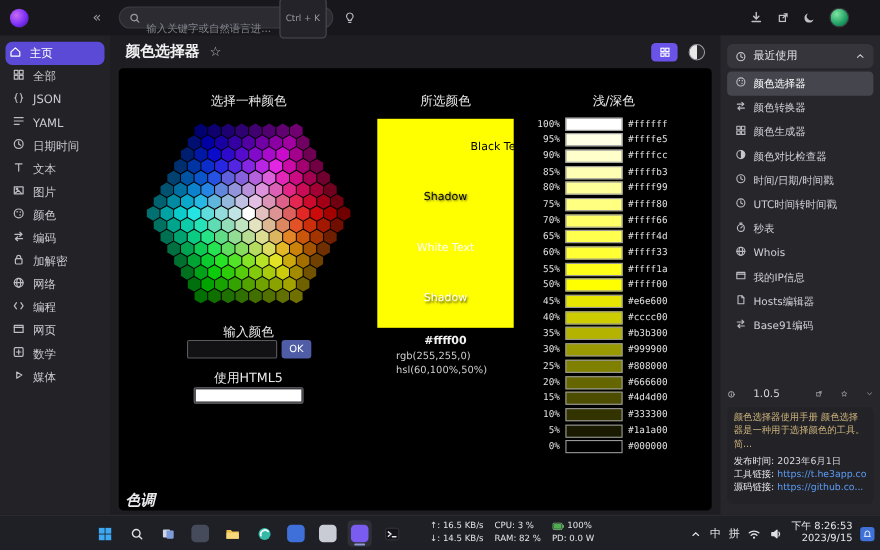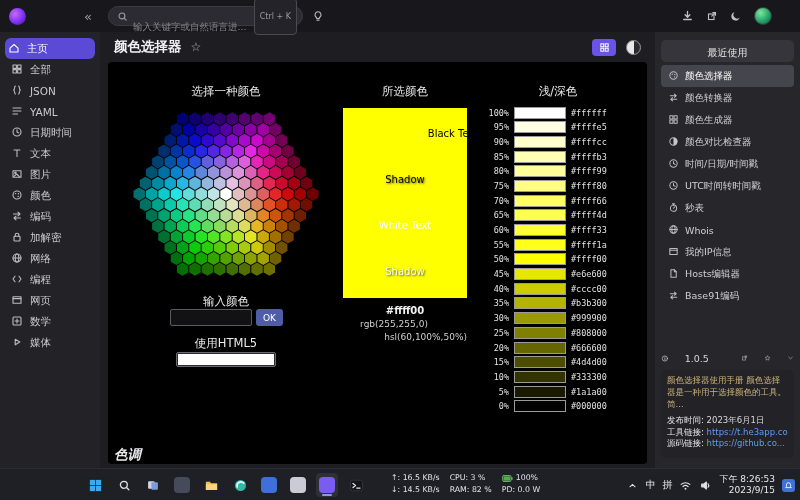--- a/index.html
+++ b/index.html
@@ -48,30 +48,30 @@
   .html5-input{position:absolute;left:68px;top:290px;width:100px;height:15px;background:#2a2a2e;border:1px solid #6a6a70;border-radius:2px;padding:1px;cursor:pointer;}
   .html5-swatch{width:100%;height:100%;background:#ffffff;}
   .sel-box{position:absolute;left:235px;top:46px;width:124px;height:190px;background:#ffff00;}
   .sel-box span{position:absolute;left:0;width:100%;text-align:center;font-size:10px;}
   .sb-black{top:20px;color:#000;margin-left:48px;}
   .sb-bshadow{top:66px;color:#000;text-shadow:1px 1px 2px rgba(90,90,40,.9);}
   .sb-white{top:112px;color:#fff;}
   .sb-wshadow{top:158px;color:#fff;text-shadow:1px 1px 2px rgba(60,60,20,.9);}
   .sel-hex{position:absolute;left:235px;width:124px;top:243px;text-align:center;font-size:10px;font-weight:bold;color:#f2f2f2;}
   .sel-rgb{position:absolute;left:224px;width:124px;top:257px;text-align:center;font-size:9px;color:#cfcfcf;}
-  .sel-hsl{position:absolute;left:235px;width:124px;top:270px;text-align:right;font-size:9px;color:#cfcfcf;}
+  .sel-hsl{position:absolute;left:252px;width:124px;top:270px;text-align:left;font-size:9px;color:#cfcfcf;}
   .shades{position:absolute;left:365px;top:44px;width:172px;}
   .sh-row{display:flex;align-items:center;height:13.1px;margin-bottom:1.6px;}
   .sh-pct{width:36px;text-align:right;font-size:8.5px;color:#e2e2e2;font-family:"DejaVu Sans Mono",monospace;}
   .sh-swatch{width:52px;height:12px;margin:0 5px;border:1px solid #9a9a9a;}
   .sh-hex{font-size:8.5px;color:#e2e2e2;font-family:"DejaVu Sans Mono",monospace;}
 
   
   .rightbar{position:absolute;top:32px;right:0;width:145px;bottom:32px;background:#26262b;padding:8px 6px 0 6px;}
-  .recent-head{height:22px;background:#35353b;border-radius:5px;display:flex;align-items:center;padding:0 7px;gap:6px;font-size:10px;color:#e2e2e6;cursor:pointer;flex-direction:column;}
+  .recent-head{height:22px;background:#35353b;border-radius:5px;display:flex;align-items:center;padding:0 7px;gap:6px;font-size:10px;color:#e2e2e6;cursor:pointer;}
   .recent-head .spacer{flex:1;}
   .recent-list{margin-top:3px;}
   .recent-item{height:22px;display:flex;align-items:center;gap:6px;padding:0 7px;font-size:9.5px;color:#cfcfd5;border-radius:4px;cursor:pointer;white-space:nowrap;overflow:hidden;}
   .recent-item.active{background:#45454d;color:#fff;}
   .ver-head{position:absolute;left:6px;right:6px;top:316px;height:20px;display:flex;align-items:center;gap:16px;font-size:9.5px;color:#d5d5da;}
   .ver-head .spacer{flex:1;}
   .info-body{position:absolute;left:6px;right:6px;top:338px;height:88px;background:#232327;border-radius:5px;padding:5px 6px;overflow:hidden;font-size:8.5px;line-height:1.4;}
   .info-desc{color:#cdb37c;margin-bottom:4px;}
   .info-line{color:#d8d8dc;white-space:nowrap;overflow:hidden;}
   .info-line .lbl{color:#e6e6ea;}

